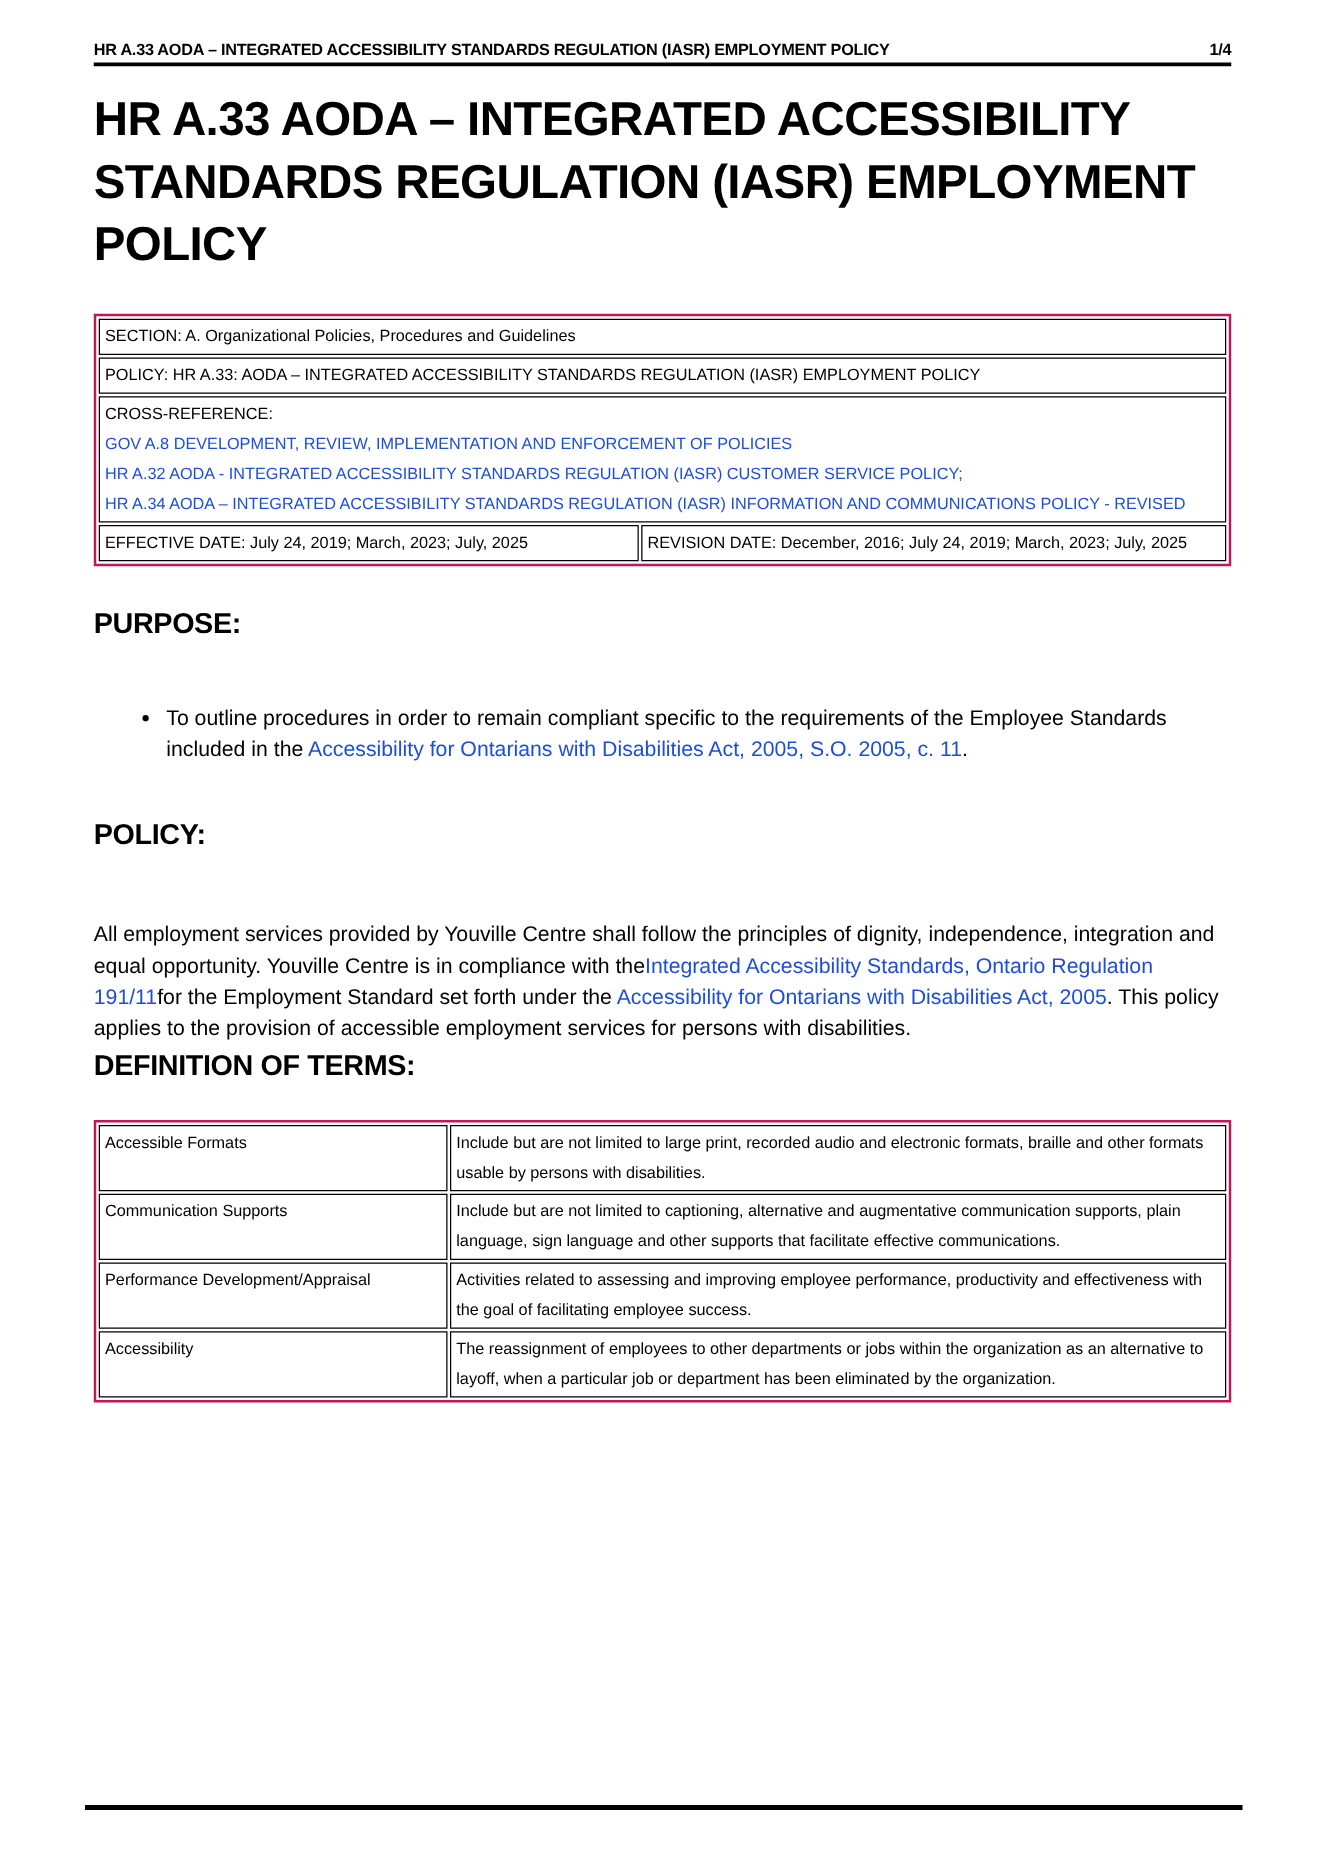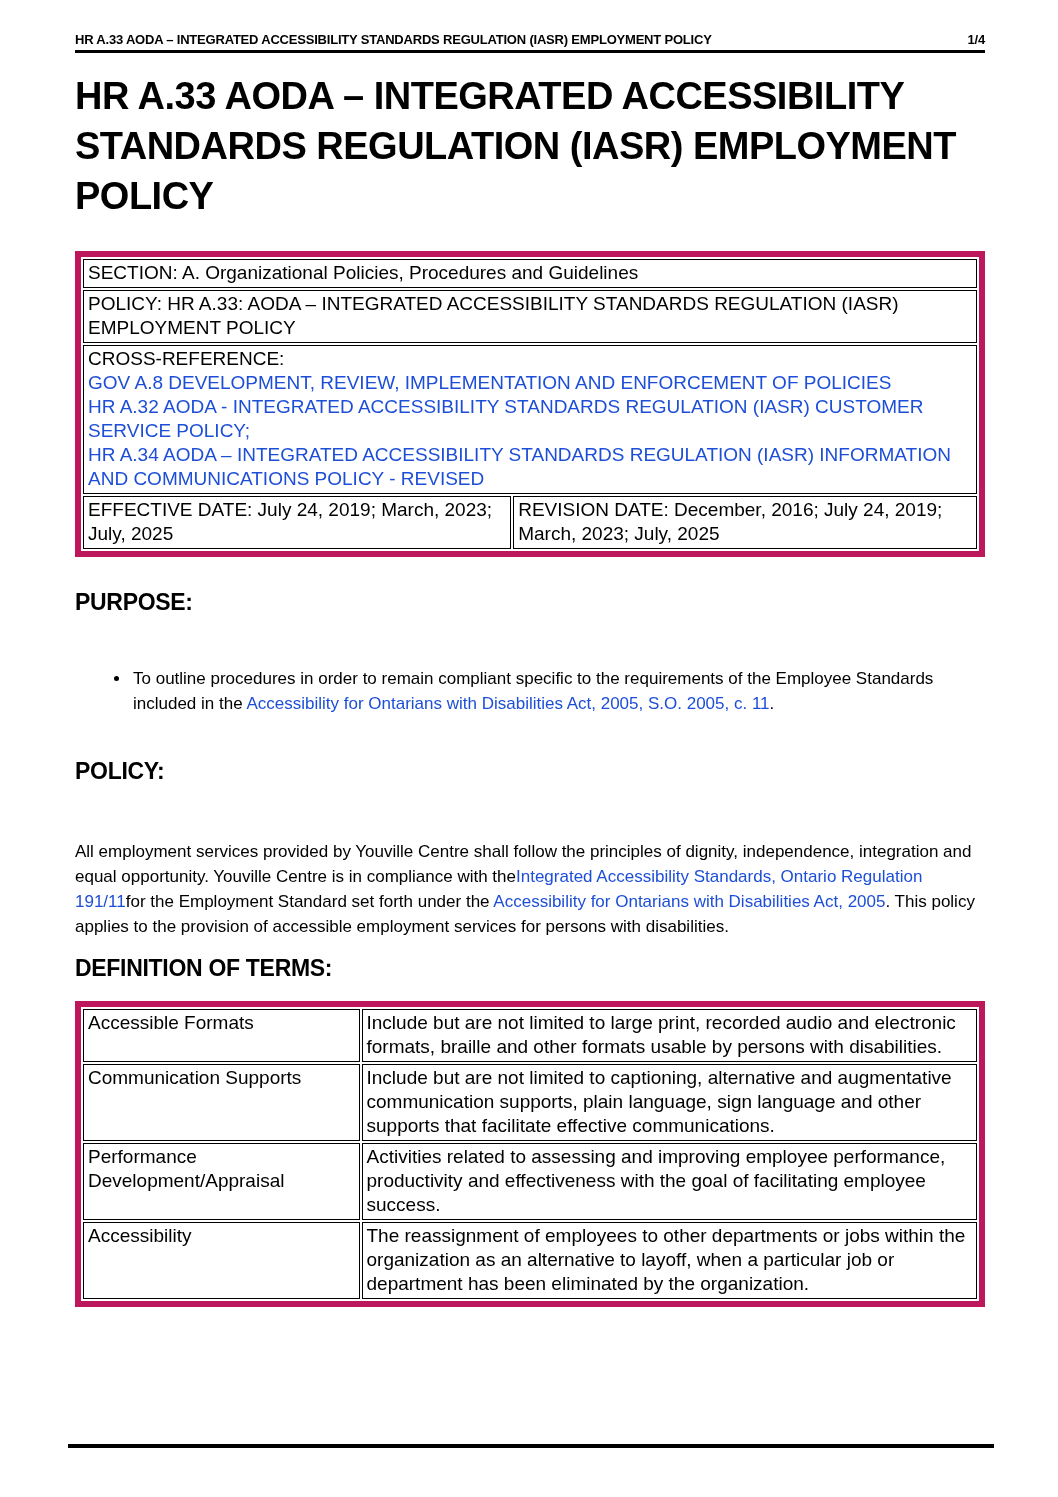--- a/index.html
+++ b/index.html
@@ -36,24 +36,24 @@
     font-size: 38px;
     font-weight: 700;
     line-height: 50px;
     letter-spacing: -0.5px;
     margin: 0 0 30px 0;
     max-width: 920px;
   }
   
   table.doc-table {
     width: 100%;
-    border: 6px solid #be185d;
+    border: 2px solid #be185d;
     border-collapse: separate;
     border-spacing: 2px;
-    font-size: 19px;
+    font-size: 13px;
     line-height: 24px;
     margin: 0;
   }
   table.doc-table td {
     border: 1px solid #000;
     padding: 1px 5px 2px 4px;
     vertical-align: top;
     text-align: left;
   }
   .half-l { width: 48%; }
@@ -77,25 +77,25 @@
   .body-text {
     font-size: 17px;
     line-height: 25px;
   }
   ul.purpose-list {
     margin: 50px 0 0 0;
     padding-left: 56px;
   }
   ul.purpose-list li { padding-left: 2px; }
   .policy-para {
-    margin: 54px 0 16px 0;
+    margin: 54px 0 4px 0;
     max-width: 915px;
   }
   
-  .defs-table-wrap { margin-top: 19px; }
+  .defs-table-wrap { margin-top: 30px; }
   td.term-col { width: 31%; vertical-align: middle; }
   td.def-col  { width: 69%; }
   
   .footer-rule {
     position: absolute;
     left: 68px;
     right: 64px;
     top: 1444px;
     border: 0;
     border-top: 4px solid #000;

